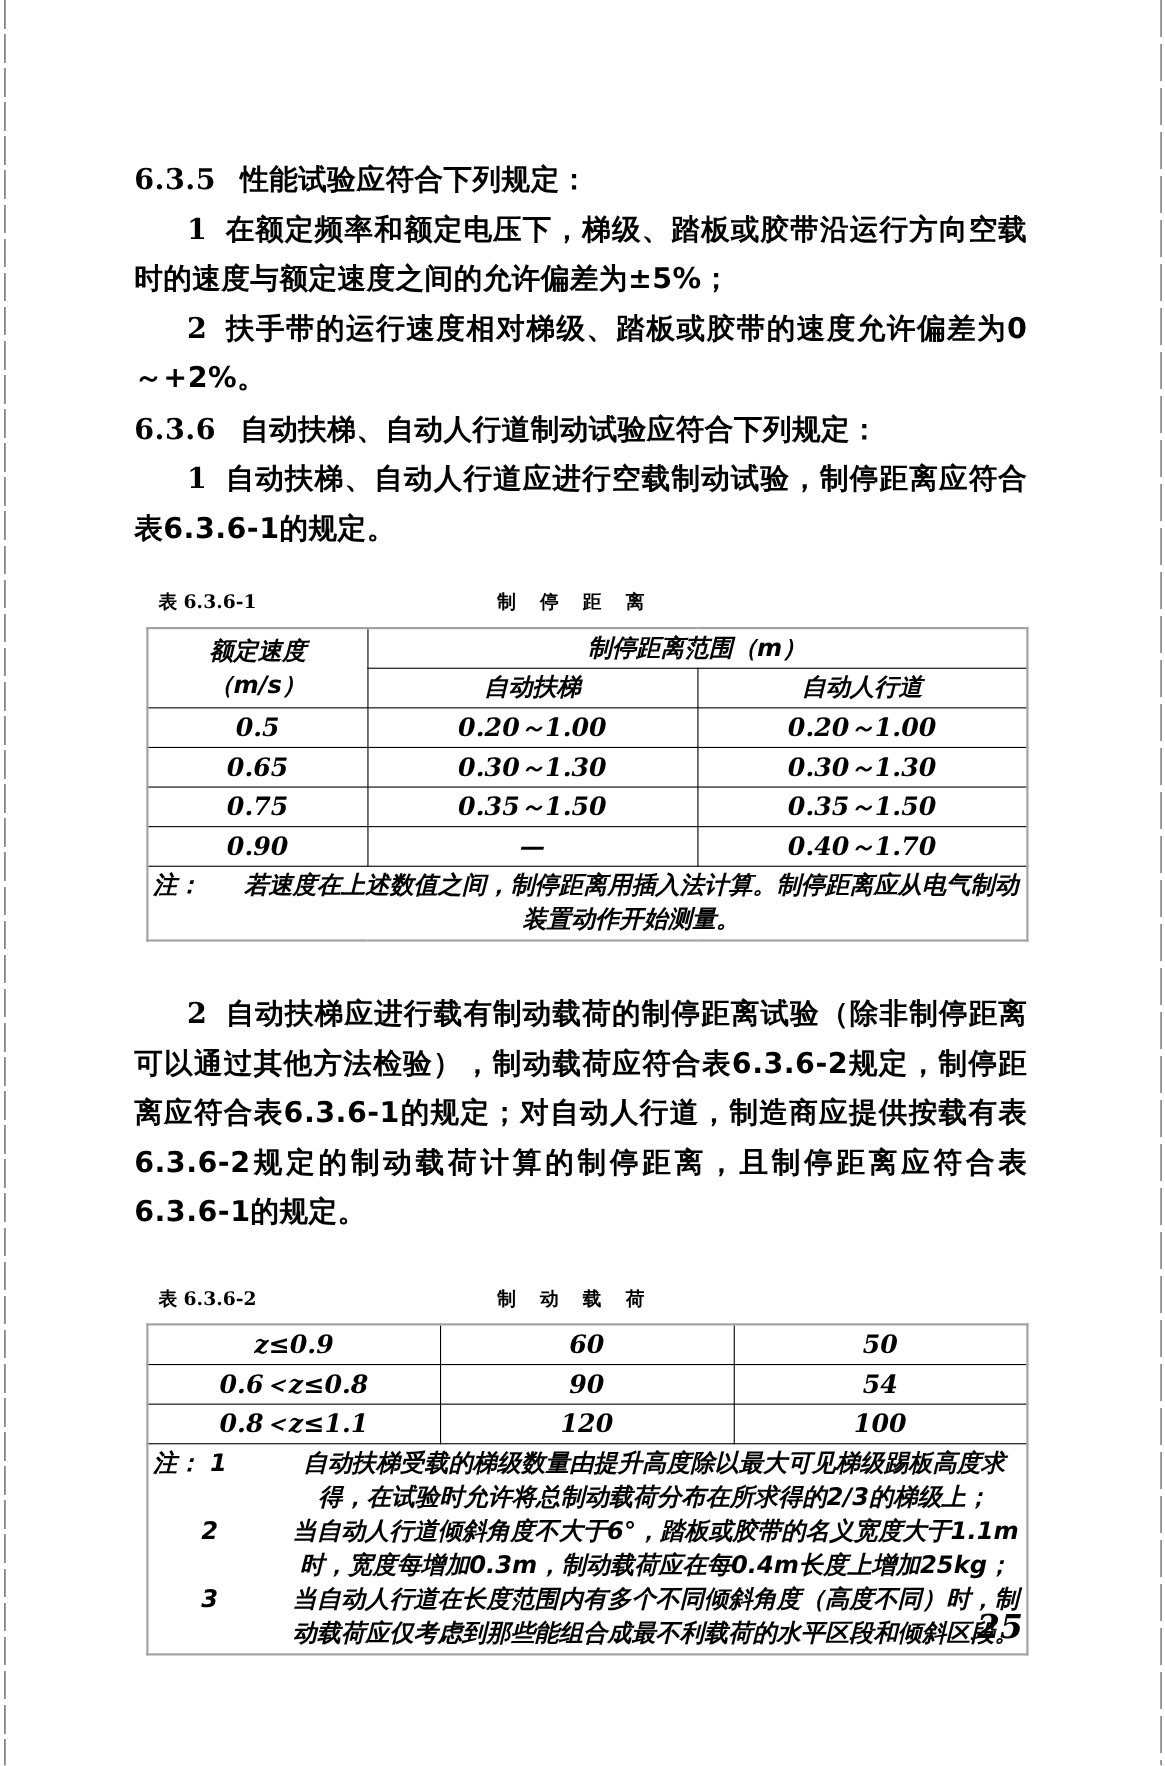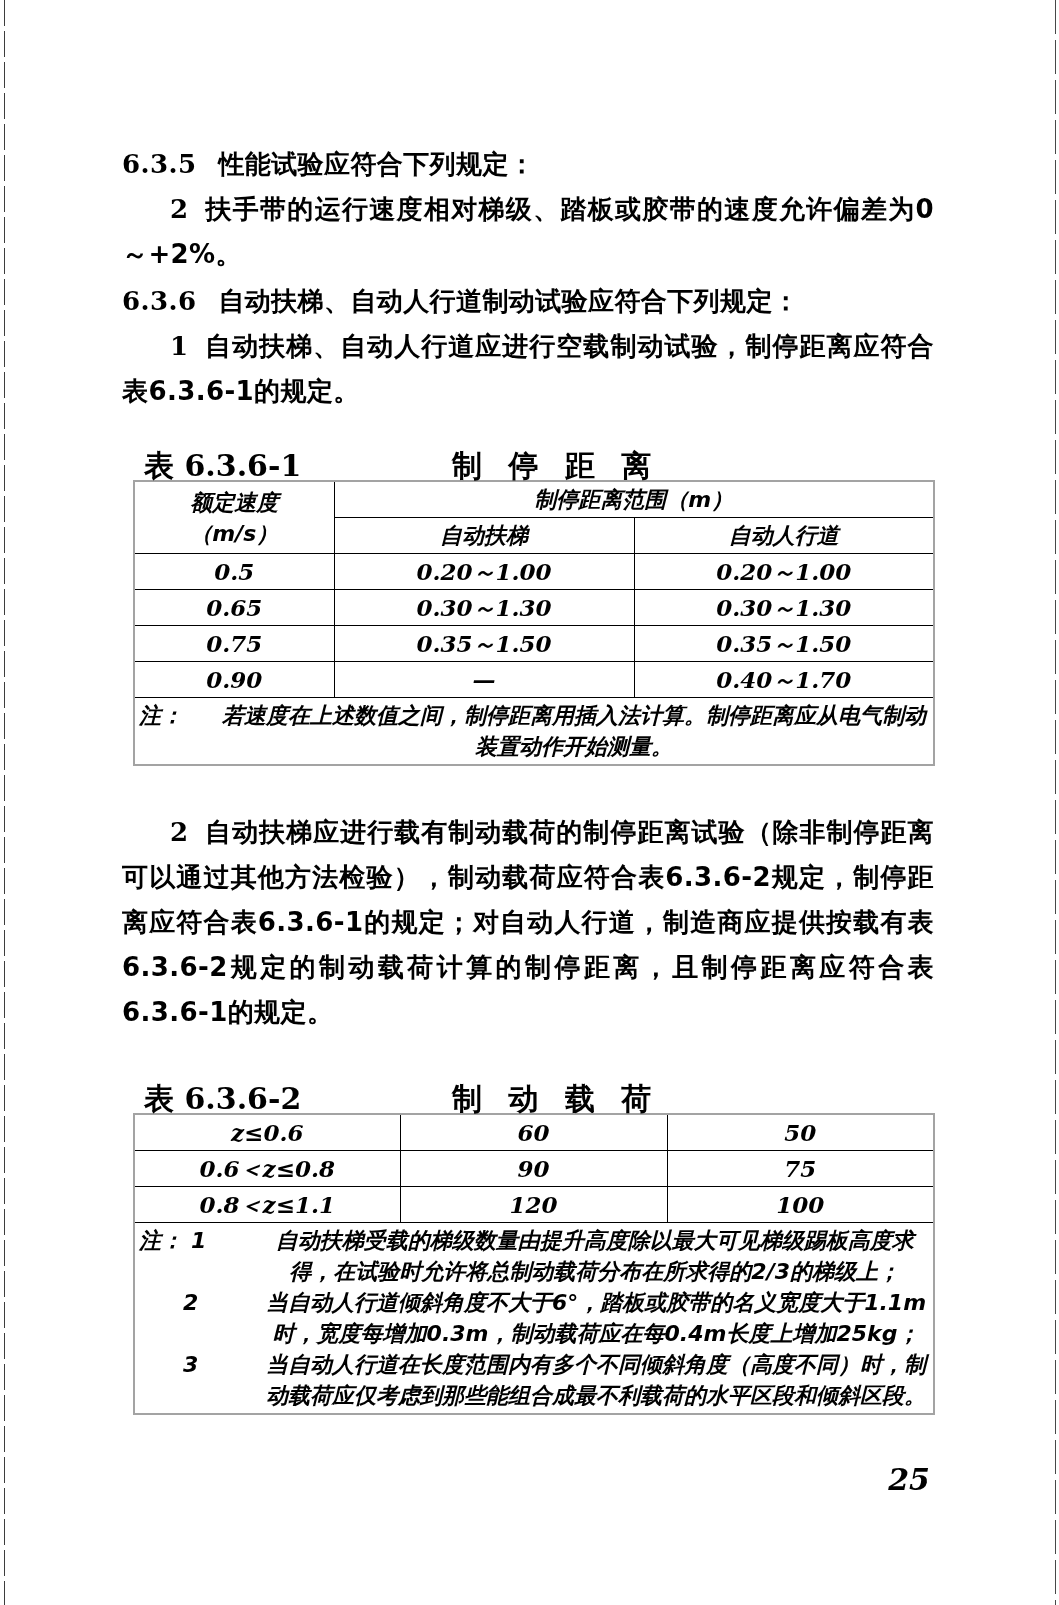--- a/index.html
+++ b/index.html
@@ -70,21 +70,21 @@
   .para .sec-num {
     font-weight: 700;
     font-family: "DejaVu Serif", "Liberation Serif", serif;
     padding-right: 22px;
   }
 
   
   .tbl-caption {
     position: relative;
     height: 34px;
-    font-size: 30px;
+    font-size: 17px;
     font-weight: 700;
     font-family: "DejaVu Sans", "Liberation Sans", sans-serif;
   }
   .tbl-caption .cap-id {
     position: absolute;
     left: 22px;
     top: 0;
     font-family: "DejaVu Serif", "Liberation Serif", serif;
     font-weight: 700;
   }
@@ -165,20 +165,21 @@
 <body>
 
 <div class="scan-edge-left"></div>
 <div class="scan-edge-right"></div>
 
 <div class="page">
   <div class="content">
 
     <p class="para heading"><span class="sec-num">6.3.5</span><span>性能试验应符合下列规定：</span></p>
 
+    <p class="para"><span class="item-num">1</span><span>在额定频率和额定电压下，梯级、踏板或胶带沿运行方向空载时的速度与额定速度之间的允许偏差为±5%；</span></p>
 
     <p class="para"><span class="item-num">2</span><span>扶手带的运行速度相对梯级、踏板或胶带的速度允许偏差为0～+2%。</span></p>
 
     <p class="para heading"><span class="sec-num">6.3.6</span><span>自动扶梯、自动人行道制动试验应符合下列规定：</span></p>
 
     <p class="para"><span class="item-num">1</span><span>自动扶梯、自动人行道应进行空载制动试验，制停距离应符合表6.3.6-1的规定。</span></p>
 
     <div class="gap-md"></div>
 
     <div class="tbl-caption">
@@ -250,28 +251,28 @@
 
     <table class="doc-table">
       <colgroup>
         <col style="width:266px">
         <col style="width:267px">
         <col style="width:267px">
       </colgroup>
       <tbody>
 
         <tr>
-          <td class="num">z≤0.6</td>
+          <td class="num">z≤0.9</td>
           <td class="num">60</td>
           <td class="num">50</td>
         </tr>
         <tr>
           <td class="num">0.6＜z≤0.8</td>
           <td class="num">90</td>
-          <td class="num">75</td>
+          <td class="num">54</td>
         </tr>
         <tr>
           <td class="num">0.8＜z≤1.1</td>
           <td class="num">120</td>
           <td class="num">100</td>
         </tr>
 
         <tr>
           <td colspan="3" class="note-cell">
             <div class="note-row-flex">

